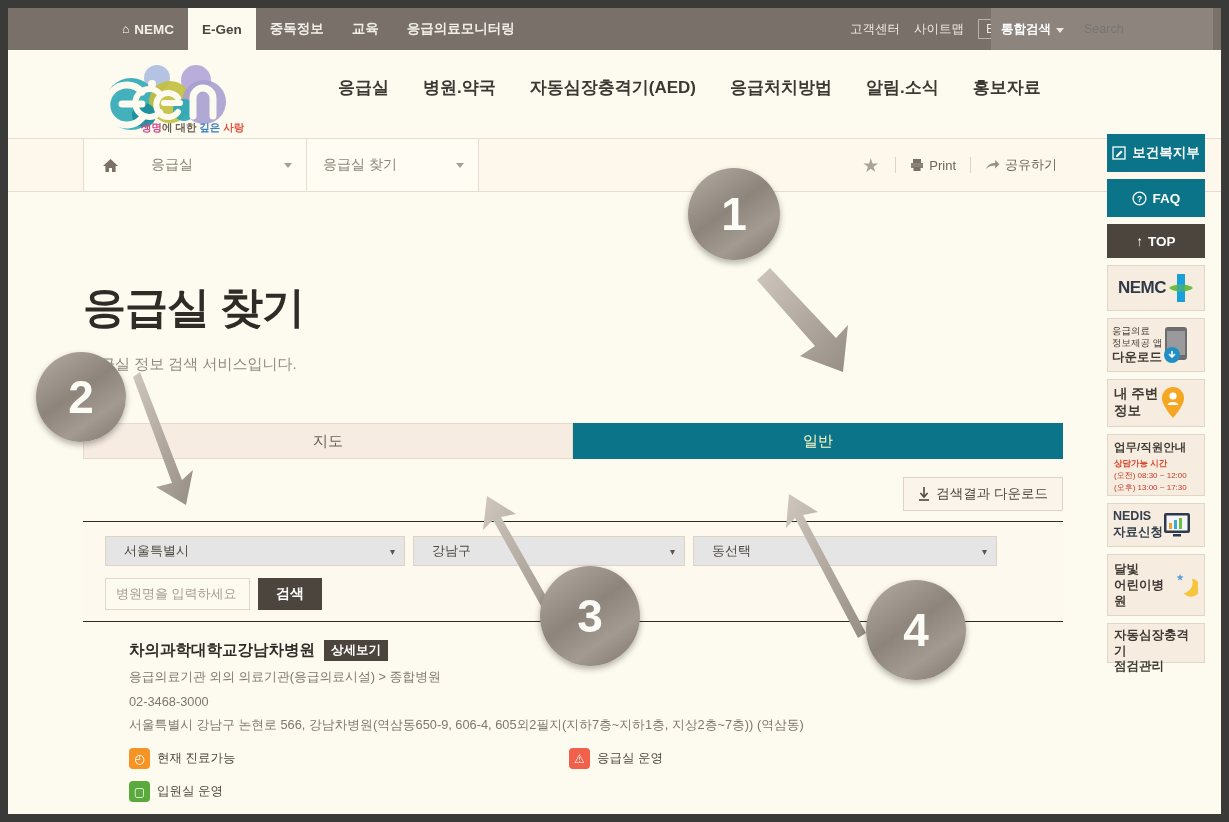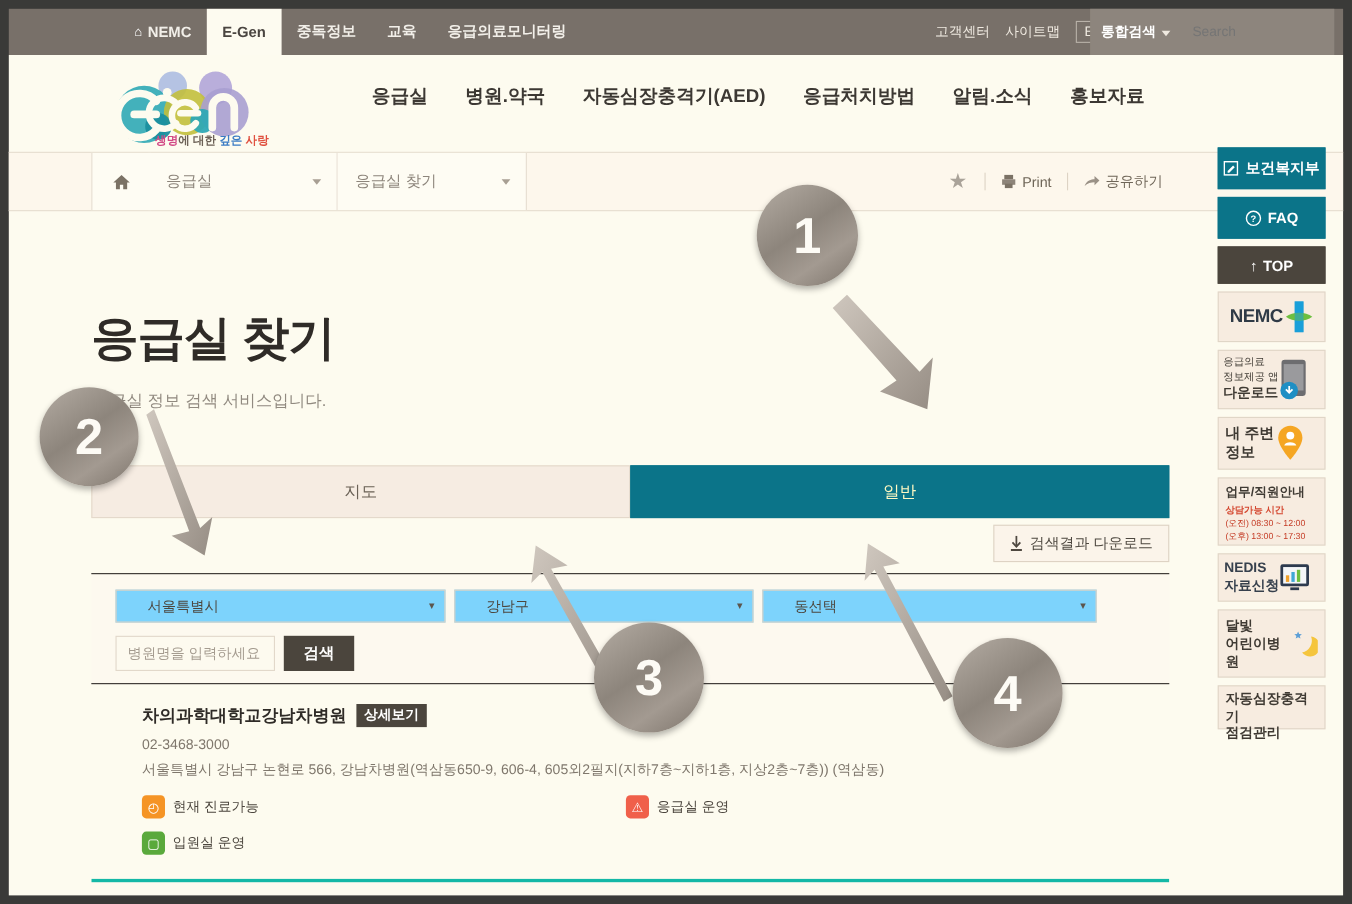--- a/index.html
+++ b/index.html
@@ -47,30 +47,30 @@
   .cr-right{position:absolute;right:150px;top:0;height:52px;display:flex;align-items:center;gap:0;}
   .cr-right .it{display:flex;align-items:center;gap:5px;padding:0 14px;color:#6f6658;font-size:13px;text-decoration:none;}
   .cr-sep{width:1px;height:16px;background:#ddd3c4;}
   .star{color:#aaa399;font-size:19px;padding:0 16px;}
 
   
   .content{position:absolute;left:0;top:140px;width:1213px;height:624px;}
   .ptitle{position:absolute;left:75px;top:60px;font-size:43px;font-weight:bold;color:#2f2b27;letter-spacing:-1px;}
   .psub{position:absolute;left:77px;top:165px;font-size:15px;color:#918a80;}
 
-  .tabs{position:absolute;left:75px;top:233px;width:980px;height:48px;display:flex;}
+  .tabs{position:absolute;left:75px;top:233px;width:980px;height:36px;display:flex;}
   .tab{flex:1;display:flex;align-items:center;justify-content:center;font-size:15px;color:#6b6257;background:#f6ece2;border:1px solid #e4d9cb;box-sizing:border-box;}
   .tab.active{background:#0b7489;color:#fef9c3;border-color:#0b7489;}
 
   .dlrow{position:absolute;left:75px;top:287px;width:980px;display:flex;justify-content:flex-end;}
   .dlbtn{display:flex;align-items:center;gap:6px;border:1px solid #ded3c4;background:#fbf4ea;color:#4e4840;font-size:13.5px;padding:7px 14px;}
 
   .formpanel{position:absolute;left:75px;top:331px;width:980px;height:100px;border-top:1px solid #2f2b27;background:#fdf9ef;box-sizing:border-box;padding:14px 22px 0 22px;}
   .selrow{display:flex;gap:8px;}
-  .sel{position:relative;height:30px;background:#7dd3fc;border:1px solid #ded3c4;box-sizing:border-box;display:flex;align-items:center;padding:0 28px;color:#4c463e;font-size:13px;}
+  .sel{position:relative;height:30px;background:#e5e5e5;border:1px solid #ded3c4;box-sizing:border-box;display:flex;align-items:center;padding:0 18px;color:#4c463e;font-size:13px;}
   .sel.s1{width:300px;}
   .sel.s2{width:272px;}
   .sel.s3{width:304px;}
   .sel .chev{position:absolute;right:9px;color:#5c554c;font-size:10px;}
   .inrow{display:flex;gap:8px;margin-top:12px;align-items:stretch;}
   .hname{width:145px;height:32px;border:1px solid #e2d8ca;background:#fdfaef;box-sizing:border-box;padding:0 10px;color:#a59c90;font-size:13px;display:flex;align-items:center;}
   .gobtn{background:#4b453d;color:#fff;font-size:14px;font-weight:bold;padding:0 18px;display:flex;align-items:center;border:0;}
 
   .results{position:absolute;left:75px;top:431px;width:980px;height:193px;border-top:1px solid #2f2b27;overflow:hidden;}
   .rslt{padding:18px 0 18px 46px;border-bottom:3px solid #14b8a6;}
@@ -265,20 +265,21 @@
         </div>
       </div>
 
       <div class="results">
 
         <div class="rslt">
           <div class="rtop">
             <span class="rname">차의과학대학교강남차병원</span>
             <span class="rdetail">상세보기</span>
           </div>
+          <div class="rline">응급의료기관 외의 의료기관(응급의료시설) &gt; 종합병원</div>
           <div class="rline">02-3468-3000</div>
           <div class="rline">서울특별시 강남구 논현로 566, 강남차병원(역삼동650-9, 606-4, 605외2필지(지하7층~지하1층, 지상2층~7층)) (역삼동)</div>
           <div class="rtags">
             <span class="tag t1">
               <span class="tico" style="background:#f59425">◴</span>
               <span>현재 진료가능</span>
             </span>
             <span class="tag">
               <span class="tico" style="background:#f0604a">⚠</span>
               <span>응급실 운영</span>

